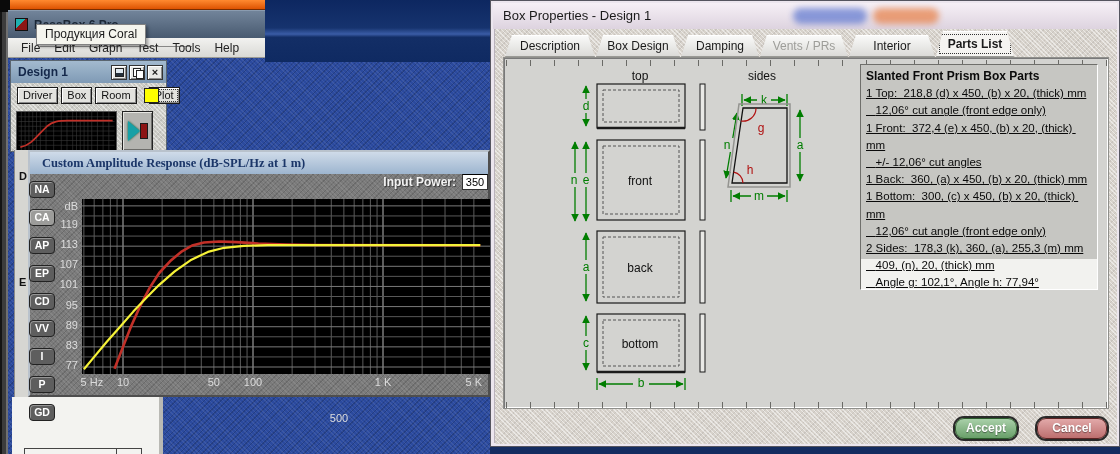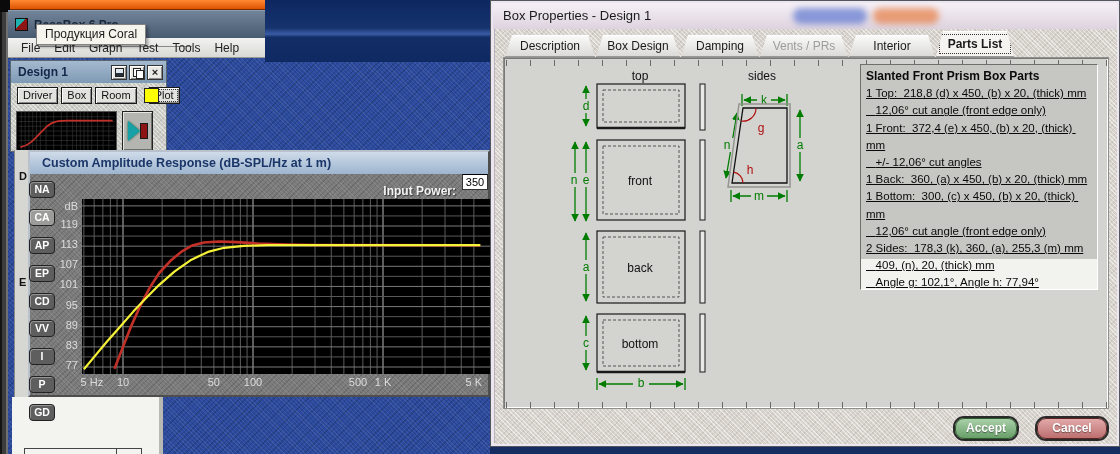--- a/index.html
+++ b/index.html
@@ -85,25 +85,25 @@
   #white-win { left:12px; top:397px; width:151px; height:57px; background:#f3f3f0; z-index:3;
     border-right:4px solid #b9b9b4; }
   #mini-table { position:absolute; left:12px; top:51px; width:118px; height:6px;
     border:1px solid #444; border-bottom:none;
     background:linear-gradient(90deg, transparent 0 91px, #444 91px 92px, transparent 92px); }
 
   
   #graph-win { left:28px; top:150px; width:462px; height:247px; z-index:4;
     border:2px solid; border-color:#b9c2cc #4e4e4e #4e4e4e #b9c2cc; }
   #graph-titlebar { position:absolute; left:0; top:0; width:458px; height:22px;
-    background:linear-gradient(180deg,#cfdbe9,#9db5cf); display:flex; align-items:center; padding-left:12px; }
+    background:linear-gradient(180deg,#cfdbe9,#9db5cf); display:flex; align-items:center; padding-left:12px;font-family:Liberation Serif, serif; }
   #graph-title { font-size:12.5px; font-weight:bold; color:#1b3668; }
   #graph-body { position:absolute; left:0; top:22px; width:458px; height:221px; }
   #input-power-label { position:absolute; left:280px; top:0; width:146px; text-align:right;
-    font-size:12px; font-weight:bold; color:#f2f2f2; line-height:17px; text-shadow:1px 1px 1px #333;margin-top:9px; }
+    font-size:12px; font-weight:bold; color:#f2f2f2; line-height:17px; text-shadow:1px 1px 1px #333; }
   #input-power-value { position:absolute; left:432px; top:0; width:26px; height:16px; background:#fff;
     border:1px solid #333; border-top-color:#000; font-size:11px; text-align:center; color:#000; font-family:"Liberation Sans",sans-serif; }
   #plot-sidebar { position:absolute; left:-1px; top:7px; width:27px; height:240px;
     display:flex; flex-direction:column; justify-content:space-between; }
   .sbtn { width:26px; height:17px; background:#5e5e5e; color:#fff; font-size:10.5px; font-weight:bold;
     border:1px solid #222; border-radius:4px; text-align:center; line-height:15px;
     box-shadow:inset 1px 1px 0 rgba(255,255,255,.35); }
   .sbtn.active { background:#9c9c9a; }
   #plot-svg { position:absolute; left:52px; top:25px; background:#000; }
   #y-labels { position:absolute; left:24px; top:25px; width:26px; height:175px; }
@@ -297,21 +297,21 @@
           <line x1="0" y1="16.948499999999996" x2="408" y2="16.948499999999996" stroke="#585858" stroke-width="1"></line>
           <line x1="0" y1="6.878399999999999" x2="408" y2="6.878399999999999" stroke="#7a7a7a" stroke-width="1"></line>
           <polyline points="32.5,169.7 41.0,147.9 48.9,127.7 57.9,107.6 67.5,89.1 77.2,74.0 88.0,62.3 99.1,52.9 110.1,46.5 122.0,43.5 137.2,42.5 154.8,43.1 176.4,44.5 204.2,45.5 233.0,46.0 398.3,46.2" fill="none" stroke="#c23028" stroke-width="2.6" stroke-linejoin="round"></polyline>
           <polyline points="1.9,170.3 12.2,157.9 24.8,142.8 38.1,127.7 51.3,112.6 63.9,99.2 77.2,85.8 92.7,72.3 108.4,61.3 125.9,52.9 142.2,48.8 161.8,46.8 185.8,46.2 398.3,46.2" fill="none" stroke="#f6f238" stroke-width="2.2" stroke-linejoin="round"></polyline>
         </svg>
       <div id="x-labels">
           <div class="xlab" style="left: 9.8661px;">5 Hz</div>
           <div class="xlab" style="left: 41px;">10</div>
           <div class="xlab" style="left: 131.866px;">50</div>
           <div class="xlab" style="left: 171px;">100</div>
-          <div class="xlab" style="left: 276px;">500</div>
+          <div class="xlab" style="left: 257px; margin-top: 36px;">500</div>
           <div class="xlab" style="left: 301px;">1 K</div>
           <div class="xlab" style="left: 391.866px;">5 K</div>
         </div>
     </div>
   </div>
 
   <div id="tooltip" class="abs">Продукция Coral</div>
   <div id="tooltip-shadow-line" class="abs"></div>
 
   <div id="dialog" class="abs">

